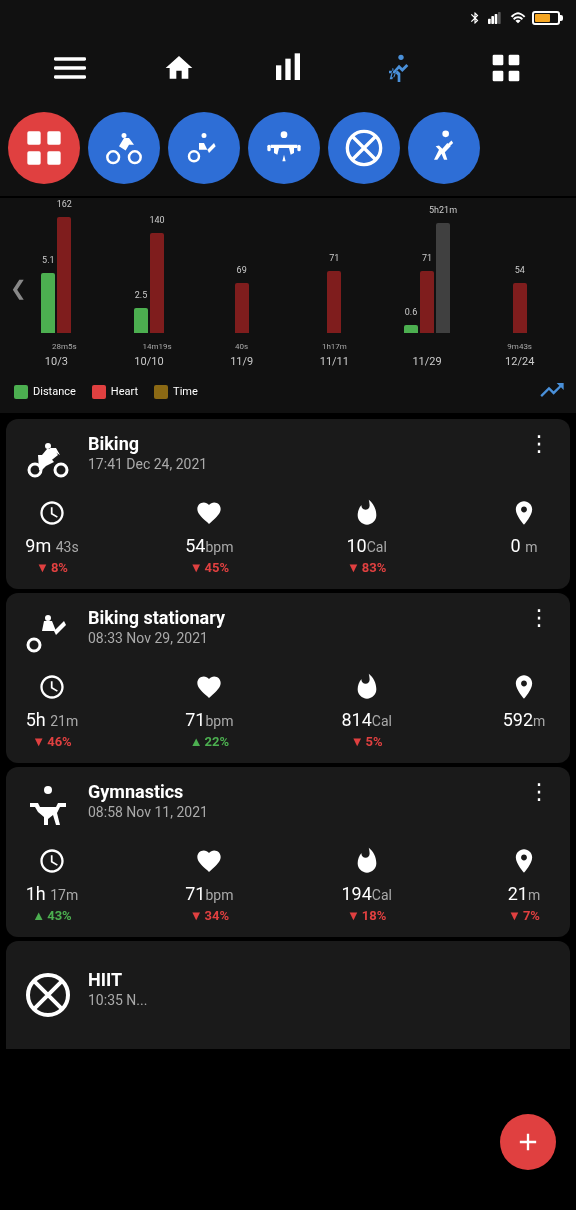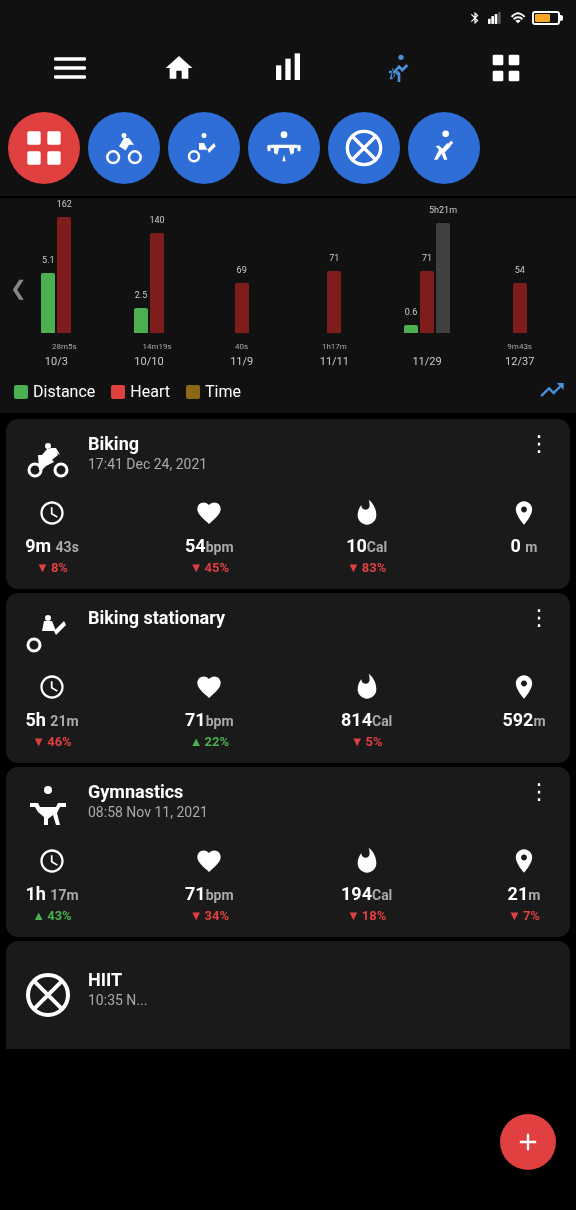--- a/index.html
+++ b/index.html
@@ -180,21 +180,21 @@
       display: flex;
       align-items: center;
       gap: 16px;
       margin-top: 8px;
       padding-left: 4px;
     }
     .legend-item {
       display: flex;
       align-items: center;
       gap: 5px;
-      font-size: 16px;
+      font-size: 11px;
     }
     .legend-dot {
       width: 14px;
       height: 14px;
       border-radius: 2px;
     }
     .chart-trend-btn {
       margin-left: auto;
       background: none;
       border: none;
@@ -273,21 +273,21 @@
       min-width: 60px;
     }
     .stat-icon svg {
       width: 28px;
       height: 28px;
       fill: #fff;
     }
     .stat-value {
       font-size: 18px;
       color: #fff;
-      font-weight: 700;
+      font-weight: 400;
     }
     .stat-value span.unit {
       font-size: 14px;
       color: #aaa;
     }
     .stat-change {
       font-size: 13px;
       font-weight: bold;
       display: flex;
       align-items: center;
@@ -513,21 +513,21 @@
       <div class="chart-date">11/29</div>
     </div>
 
     <div class="chart-group">
       <div class="chart-bars">
         <div class="bar red" style="height:50px">
           <span class="bar-label">54</span>
           <span class="bar-time-label">9m43s</span>
         </div>
       </div>
-      <div class="chart-date">12/37</div>
+      <div class="chart-date">12/24</div>
     </div>
   </div>
 
   <div class="chart-legend">
     <div class="legend-item">
       <div class="legend-dot" style="background:#4caf50"></div>
       <span>Distance</span>
     </div>
     <div class="legend-item">
       <div class="legend-dot" style="background:#e04040"></div>
@@ -612,20 +612,21 @@
       <div class="card-icon-wrap">
         <svg viewBox="0 0 24 24">
           <circle cx="5" cy="18" r="3" fill="none" stroke="white" stroke-width="1.5"></circle>
           <path d="M10 6h4l2 5H9l1-5zm2-3a1.5 1.5 0 110 3 1.5 1.5 0 010-3z"></path>
           <path d="M15 11l5-5 1 2-5 5-1-2z"></path>
           <path d="M5 18h14"></path>
         </svg>
       </div>
       <div class="card-info">
         <div class="card-title">Biking stationary</div>
+        <div class="card-date">08:33 Nov 29, 2021</div>
       </div>
       <button class="card-more">⋮</button>
     </div>
     <div class="card-stats">
       <div class="stat-col">
         <div class="stat-icon">
           <svg viewBox="0 0 24 24">
               <path d="M12 2C6.48 2 2 6.48 2 12s4.48 10 10 10 10-4.48 10-10S17.52 2 12 2zm0 18c-4.41 0-8-3.59-8-8s3.59-8 8-8 8 3.59 8 8-3.59 8-8 8zm.5-13H11v6l5.25 3.15.75-1.23-4.5-2.67V7z"></path>
             </svg>
         </div>

